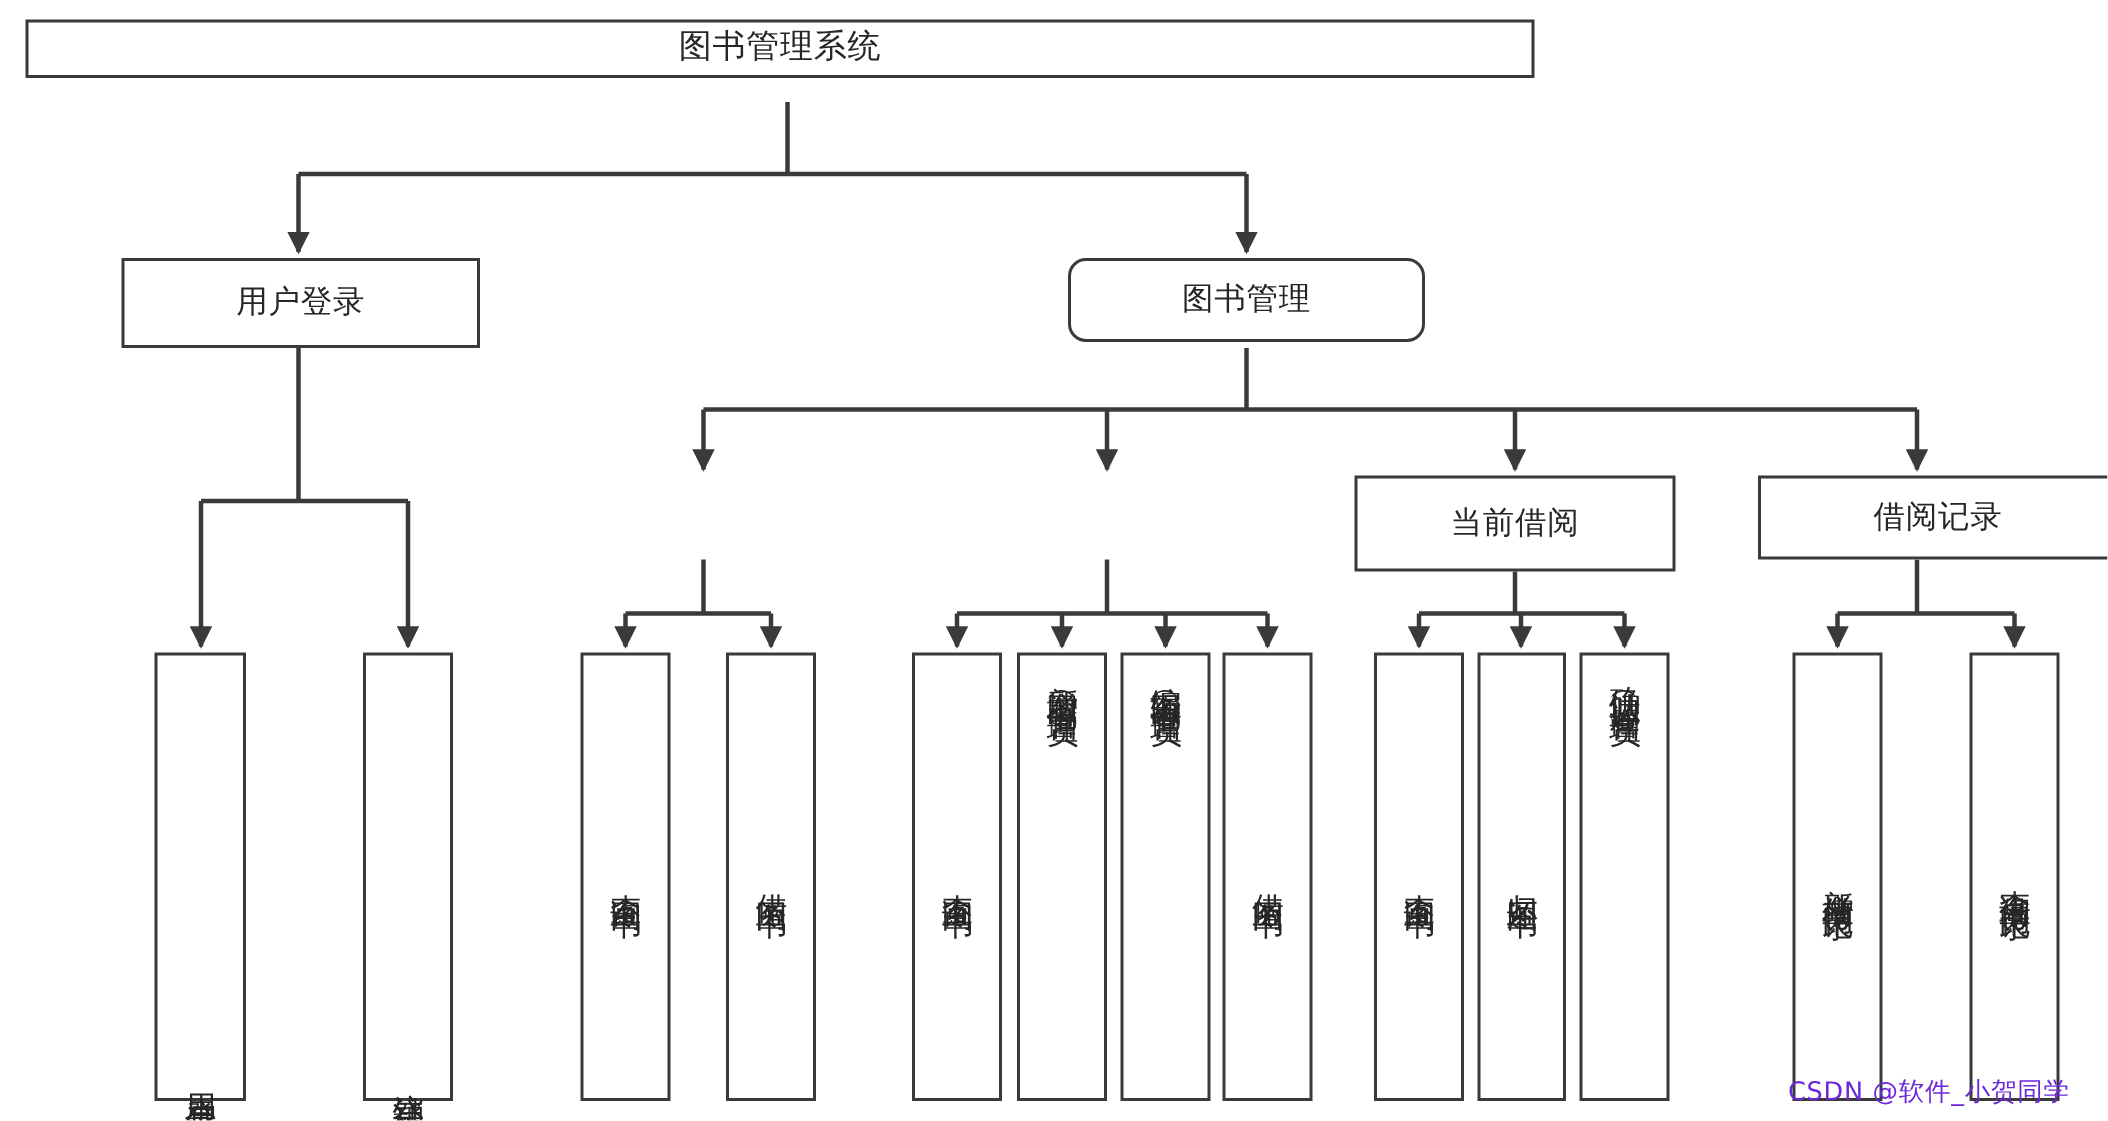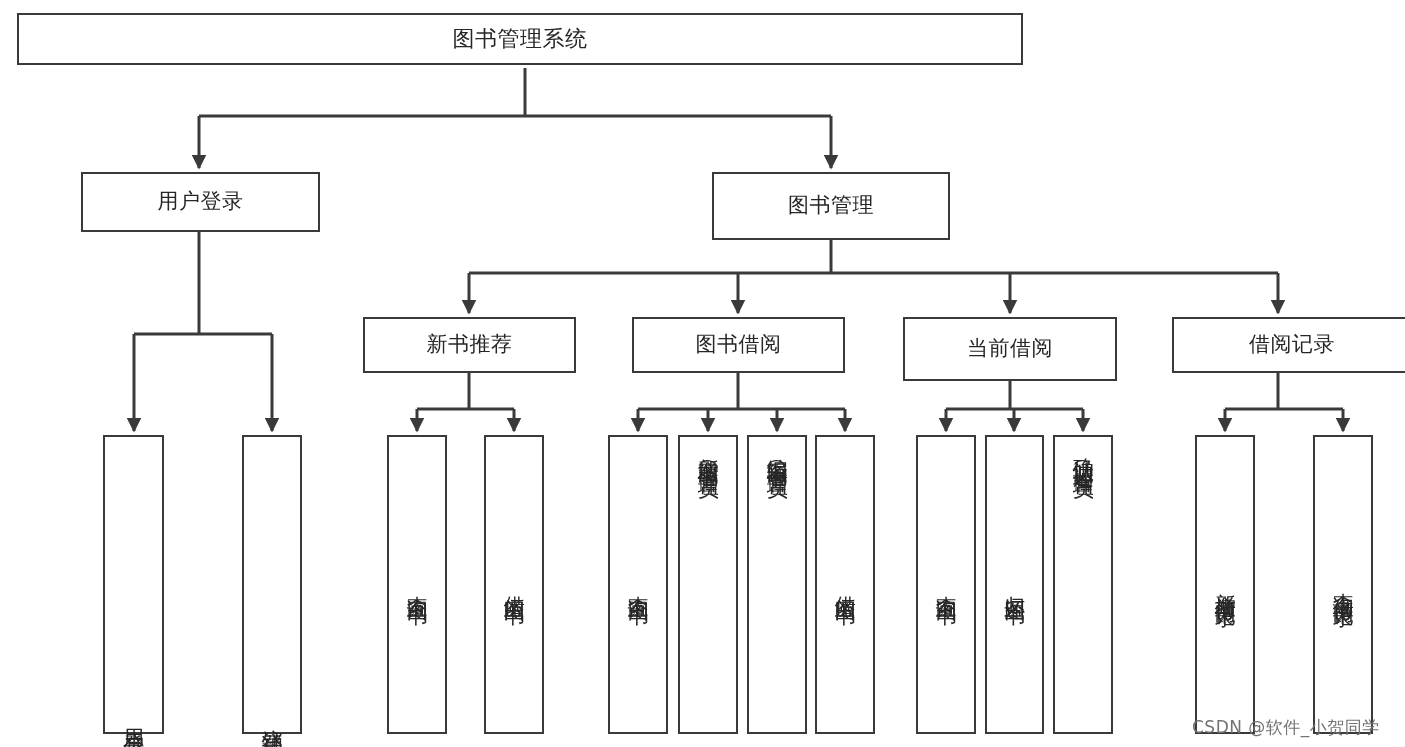--- a/index.html
+++ b/index.html
@@ -60,21 +60,21 @@
     letter-spacing: 3px;
     color: #262626;
     white-space: nowrap;
   }
   .leaf.align-center { align-items: center; }
   .leaf.align-bottom { align-items: flex-end; padding-bottom: 8px; }
   .leaf.align-top { align-items: flex-start; padding-top: 4px; }
   .watermark {
     position: absolute;
     font-size: 17px;
-    color: #737373;
+    color: #6d28d9;
     white-space: nowrap;
     letter-spacing: 0.5px;
   }
 </style>
 </head>
 <body>
 
 <div id="canvas">
 
   <svg class="connectors" viewBox="0 0 1405 747" xmlns="http://www.w3.org/2000/svg">
@@ -120,27 +120,25 @@
       <path d="M 1014 409 L 1014 431" marker-end="url(#arrow)"></path>
       <path d="M 1083 409 L 1083 431" marker-end="url(#arrow)"></path>
 
       <path d="M 1278 373 L 1278 409"></path>
       <path d="M 1225 409 L 1343 409"></path>
       <path d="M 1225 409 L 1225 431" marker-end="url(#arrow)"></path>
       <path d="M 1343 409 L 1343 431" marker-end="url(#arrow)"></path>
     </g>
   </svg>
 
-  <div class="node horiz root" id="node-root" style="left: 17px; top: 13px; width: 1006px; height: 52px;">图书管理系统</div>
+  <div class="node horiz root" id="node-root" style="left: 17px; top: 13px; width: 1006px; height: 39px;">图书管理系统</div>
 
   <div class="node horiz" id="node-l2-0" style="left: 81px; top: 172px; width: 239px; height: 60px;">用户登录</div>
-  <div class="node horiz" id="node-l2-1" style="left: 712px; top: 172px; width: 238px; height: 68px;">图书管理</div>
+  <div class="node horiz" id="node-l2-1" style="left: 712px; top: 172px; width: 238px; height: 56px; border-radius: 12px;">图书管理</div>
 
-  <div class="node horiz" id="node-l3-0" style="left: 363px; top: 317px; width: 213px; height: 56px;">新书推荐</div>
-  <div class="node horiz" id="node-l3-1" style="left: 632px; top: 317px; width: 213px; height: 56px;">图书借阅</div>
   <div class="node horiz" id="node-l3-2" style="left: 903px; top: 317px; width: 214px; height: 64px;">当前借阅</div>
   <div class="node horiz" id="node-l3-3" style="left: 1172px; top: 317px; width: 240px; height: 56px;">借阅记录</div>
 
   <div class="leaf align-bottom" id="leaf-0" style="left: 103px; top: 435px; width: 61px; height: 299px;">
     <span class="vtext">用户登录</span>
   </div>
   <div class="leaf align-bottom" id="leaf-1" style="left: 242px; top: 435px; width: 60px; height: 299px;">
     <span class="vtext">注销登录</span>
   </div>
   <div class="leaf align-center" id="leaf-2" style="left: 387px; top: 435px; width: 60px; height: 299px;">

